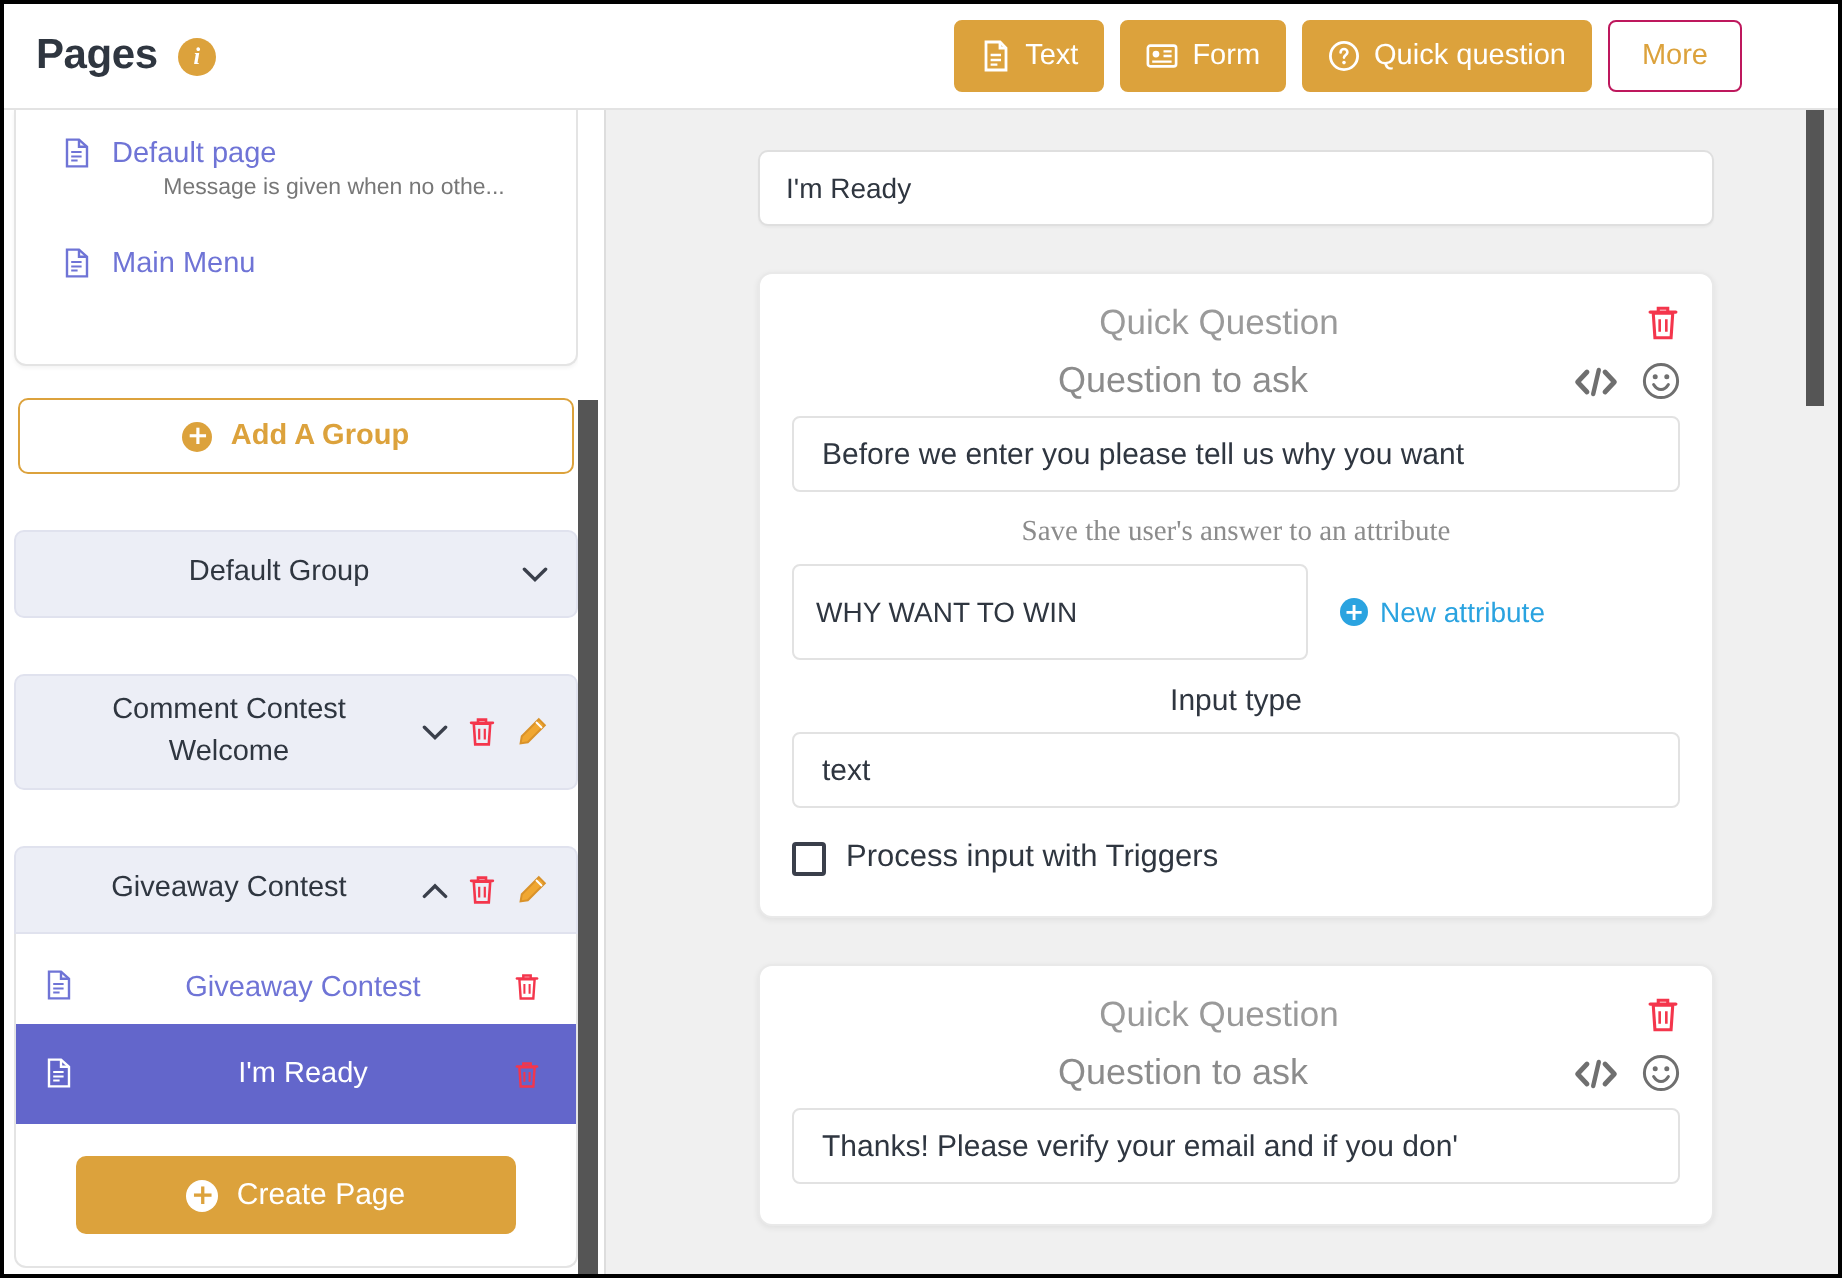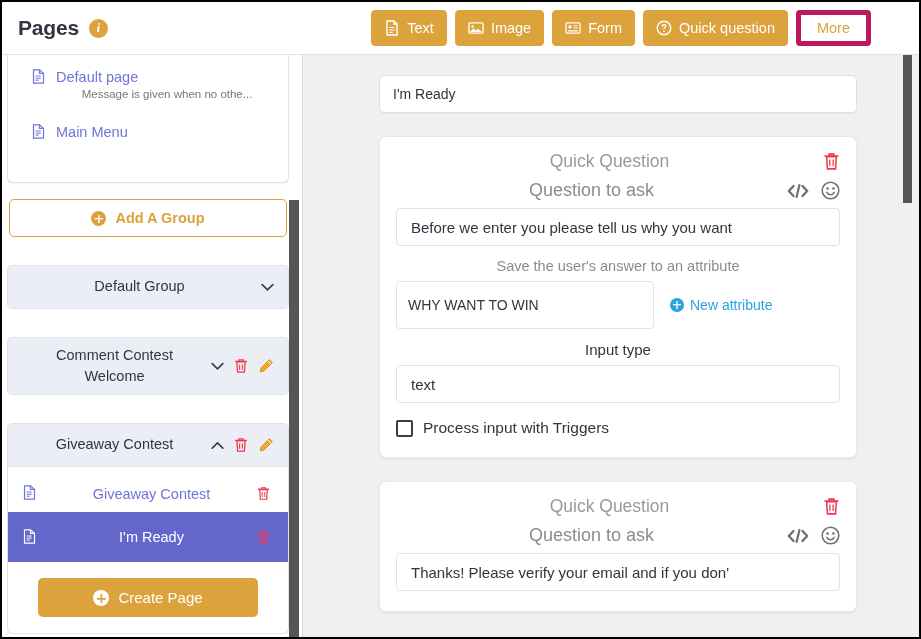--- a/index.html
+++ b/index.html
@@ -48,21 +48,21 @@
   .tb-btn {
     background: #dca23c; color: #ffffff;
     border: 1px solid #dca23c; border-radius: 4px;
     height: 36px; padding: 0 12px;
     display: flex; align-items: center; gap: 7px;
     font-size: 14.5px; white-space: nowrap;
     cursor: pointer;
   }
   .tb-btn.ghost {
     background: #ffffff; color: #dca23c;
-    border: 5px solid #be185d;
+    border: 1px solid #be185d;
     padding: 0 16px;
   }
   .tb-ico { display: inline-flex; width: 16px; height: 16px; align-items: center; justify-content: center; }
   .tb-ico svg { display:block; }
 
   
   #body {
     position: absolute; left: 0; top: 53px; right: 0; bottom: 0;
     display: flex;
     text-align: center;
@@ -271,30 +271,20 @@
         <span class="tb-ico">
           <svg width="14" height="16" viewBox="0 0 14 16">
               <path d="M2 1h7l3 3v11H2z" fill="none" stroke="#fff" stroke-width="1.4"></path>
               <path d="M9 1v3h3" fill="none" stroke="#fff" stroke-width="1.4"></path>
               <path d="M4.3 7.5h5.2M4.3 10h5.2M4.3 12.3h3.4" stroke="#fff" stroke-width="1.2"></path>
             </svg>
         </span>
         <span>Text</span>
       </div>
 
-      <div class="tb-btn">
-        <span class="tb-ico">
-          <svg width="17" height="14" viewBox="0 0 17 14">
-              <rect x="1" y="1.5" width="15" height="11" rx="1.3" fill="none" stroke="#fff" stroke-width="1.4"></rect>
-              <circle cx="5" cy="5.3" r="1.3" fill="#fff"></circle>
-              <path d="M2.2 11.3l3.6-4 2.6 2.7 2.3-2.2 4.1 3.5z" fill="#fff"></path>
-            </svg>
-        </span>
-        <span>Image</span>
-      </div>
 
       <div class="tb-btn">
         <span class="tb-ico">
           <svg width="17" height="14" viewBox="0 0 17 14">
               <rect x="1" y="1.5" width="15" height="11" rx="1.3" fill="none" stroke="#fff" stroke-width="1.4"></rect>
               <circle cx="5.3" cy="6" r="1.8" fill="#fff"></circle>
               <path d="M9.3 4.6h4.3M9.3 7h4.3M3.3 10h10.3" stroke="#fff" stroke-width="1.2"></path>
             </svg>
         </span>
         <span>Form</span>
@@ -507,21 +497,21 @@
                     <circle cx="6.6" cy="7.4" r="1.25" fill="#6f6f6f"></circle>
                     <circle cx="12.4" cy="7.4" r="1.25" fill="#6f6f6f"></circle>
                     <path d="M5.8 11.3c1 1.7 2.2 2.5 3.7 2.5s2.7-.8 3.7-2.5" fill="none" stroke="#6f6f6f" stroke-width="1.5" stroke-linecap="round"></path>
                   </svg>
               </span>
             </span>
           </div>
 
           <div class="field">Before we enter you please tell us why you want</div>
 
-          <div class="sec-label" style="color:#8c8c8c;font-size:14.5px;">Save the user's answer to an attribute</div>
+          <div class="sec-label" style="color:#8c8c8c;font-size:14.5px;font-family:Liberation Serif, serif;">Save the user's answer to an attribute</div>
 
           <div class="attr-row">
             <div class="field small attr-field">WHY WANT TO WIN</div>
             <div class="new-attr">
               <span class="pc">+</span>
               <span>New attribute</span>
             </div>
           </div>
 
           <div class="sec-label">Input type</div>

